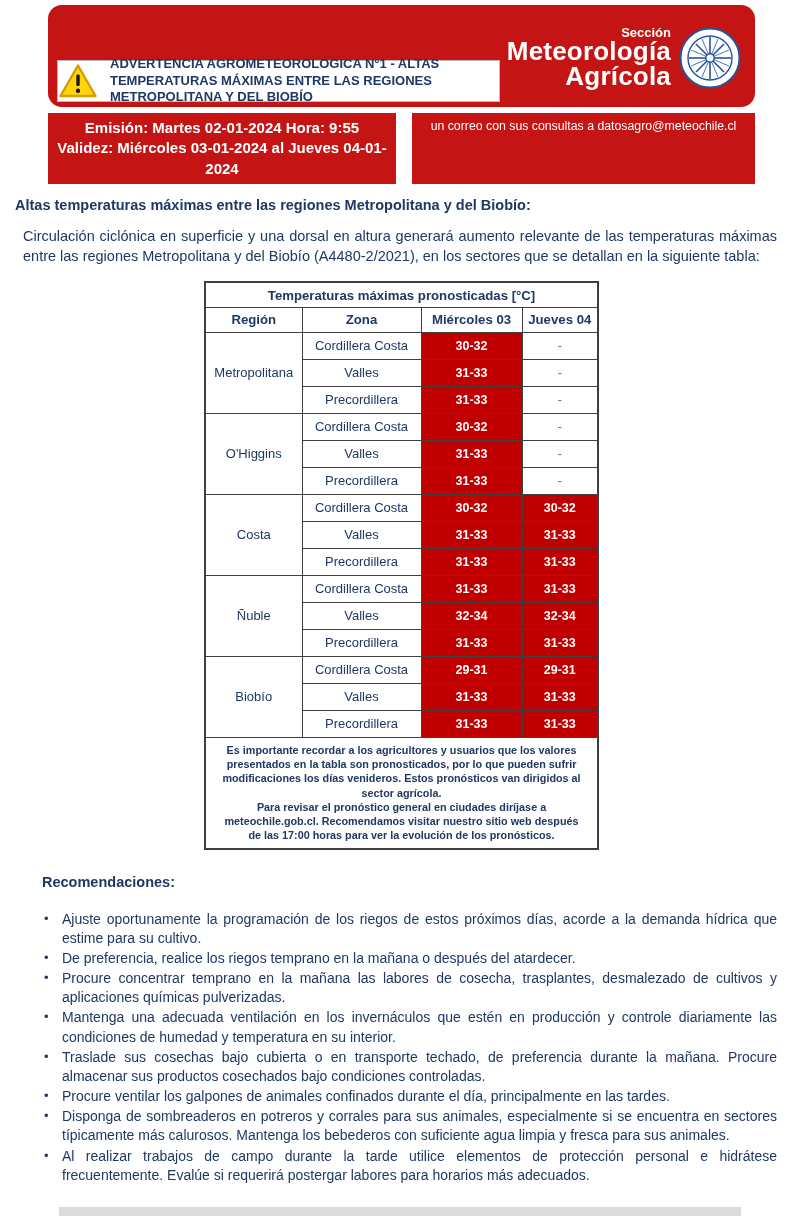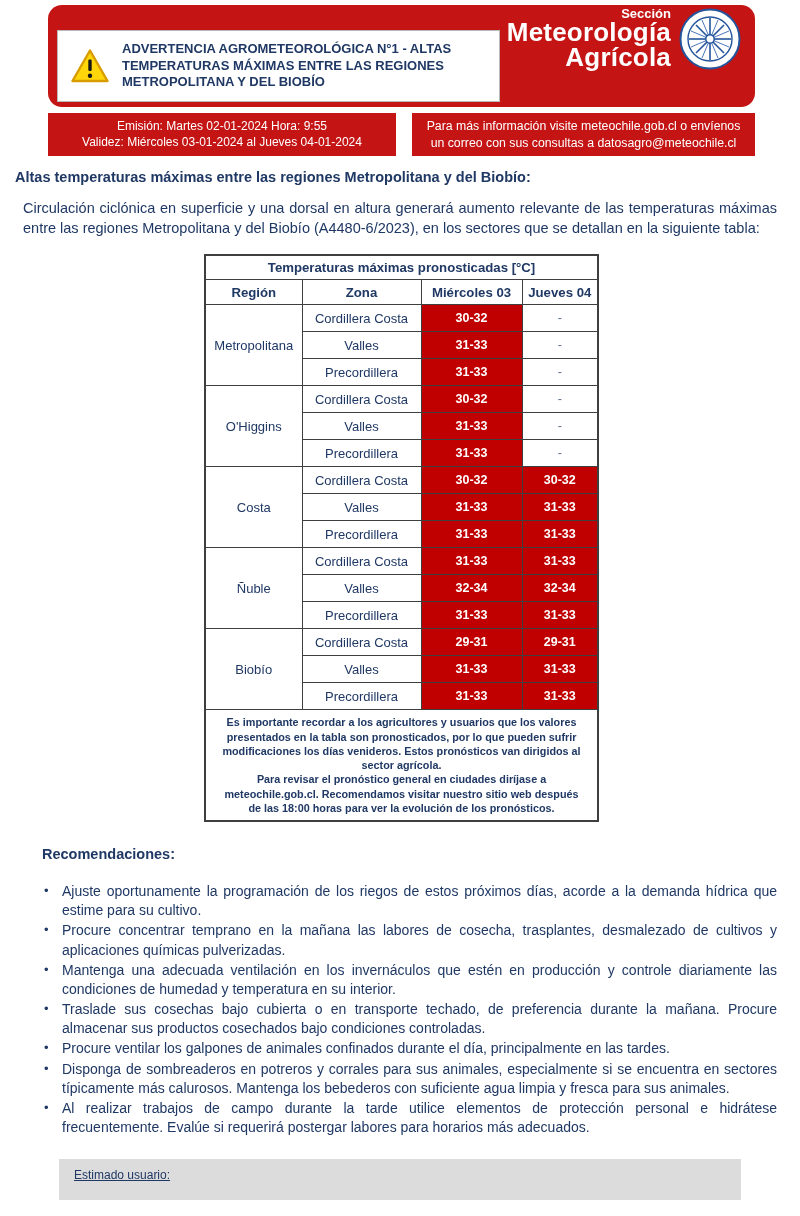--- a/index.html
+++ b/index.html
@@ -9,42 +9,42 @@
     font-family:"Liberation Sans", sans-serif; color:#1F3864;
   }
   .page { width:800px; height:1216px; overflow:hidden; }
 
   
   .header-banner {
     position:relative; margin:5px 45px 0 48px; height:102px;
     background:#C41414; border-radius:14px;
   }
   .title-panel {
-    position:absolute; left:9px; bottom:5px; width:443px; height:72px;
+    position:absolute; left:9px; bottom:5px; width:443px; height:42px;
     background:#ffffff; border:1px solid #b9b9b9;
-    display:flex; align-items:center; gap:12px; padding:0 12px;
+    display:flex; align-items:center; gap:12px; padding:0 0;
   }
   .warn-icon { flex:0 0 auto; width:40px; height:36px; }
   .adv-title { font-weight:bold; font-size:13px; line-height:1.3; color:#1F3864; }
   .logo-block {
-    position:absolute; top:3px; right:14px;
+    position:absolute; top:22px; right:14px;
     display:flex; align-items:center; gap:8px; color:#ffffff;
   }
   .logo-text { text-align:right; line-height:0.95; }
   .logo-seccion { font-size:13px; font-weight:bold; display:block; }
   .logo-line { font-size:26px; font-weight:bold; display:block; letter-spacing:0.2px; }
   .emblem { width:62px; height:62px; }
 
   
   .sub-banners { display:flex; margin:6px 45px 0 48px; gap:16px; }
   .sub-box {
     background:#C41414; color:#ffffff; text-align:center;
     padding:5px 6px; line-height:1.35;
   }
-  .emission-box { width:348px; font-weight:normal; font-size:12px; }
+  .emission-box { width:348px; font-weight:bold; font-size:15px; }
   .info-box { width:343px; font-size:12.3px; }
 
   
   .section-heading { margin:13px 15px 0; font-weight:bold; font-size:14.5px; }
   .intro-paragraph { margin:13px 23px 0; font-size:14.5px; line-height:1.4; text-align:justify; }
 
   
   .forecast-table {
     margin:15px 0 0 204px; border-collapse:collapse; table-layout:fixed;
     width:393px; border:2px solid #3f3f3f; font-size:13px;
@@ -129,27 +129,26 @@
       </span>
     </div>
   </div>
 
   <div class="sub-banners">
     <div class="sub-box emission-box">
       <div>Emisión: Martes 02-01-2024  Hora: 9:55</div>
       <div>Validez: Miércoles 03-01-2024 al Jueves 04-01-2024</div>
     </div>
     <div class="sub-box info-box">
-      <div>Para más información visite meteochile.gob.cl o envíenos</div>
       <div>un correo con sus consultas a datosagro@meteochile.cl</div>
     </div>
   </div>
 
   <div class="section-heading">Altas temperaturas máximas entre las regiones Metropolitana y del Biobío:</div>
-  <div class="intro-paragraph">Circulación ciclónica en superficie y una dorsal en altura generará aumento relevante de las temperaturas máximas entre las regiones Metropolitana y del Biobío (A4480-6/2023), en los sectores que se detallan en la siguiente tabla:</div>
+  <div class="intro-paragraph">Circulación ciclónica en superficie y una dorsal en altura generará aumento relevante de las temperaturas máximas entre las regiones Metropolitana y del Biobío (A4480-2/2021), en los sectores que se detallan en la siguiente tabla:</div>
 
   <table class="forecast-table">
     <colgroup>
         <col style="width:97px">
         <col style="width:119px">
         <col style="width:101px">
         <col style="width:76px">
       </colgroup>
     <thead>
       <tr>
@@ -241,29 +240,30 @@
         <tr>
           <td class="zone-cell">Precordillera</td>
           <td class="val-cell hot">31-33</td>
           <td class="val-cell hot">31-33</td>
         </tr>
       </tbody>
     <tfoot>
       <tr>
         <td class="note-cell" colspan="4">
           <div>Es importante recordar a los agricultores y usuarios que los valores presentados en la tabla son pronosticados, por lo que pueden sufrir modificaciones los días venideros. Estos pronósticos van dirigidos al sector agrícola.</div>
-          <div>Para revisar el pronóstico general en ciudades diríjase a meteochile.gob.cl. Recomendamos visitar nuestro sitio web después de las 18:00 horas para ver la evolución de los pronósticos.</div>
+          <div>Para revisar el pronóstico general en ciudades diríjase a meteochile.gob.cl. Recomendamos visitar nuestro sitio web después de las 17:00 horas para ver la evolución de los pronósticos.</div>
         </td>
       </tr>
     </tfoot>
   </table>
 
   <div class="reco-heading">Recomendaciones:</div>
   <ul class="reco-list">
       <li>Ajuste oportunamente la programación de los riegos de estos próximos días, acorde a la demanda hídrica que estime para su cultivo.</li>
+      <li>De preferencia, realice los riegos temprano en la mañana o después del atardecer.</li>
       <li>Procure concentrar temprano en la mañana las labores de cosecha, trasplantes, desmalezado de cultivos y aplicaciones químicas pulverizadas.</li>
       <li>Mantenga una adecuada ventilación en los invernáculos que estén en producción y controle diariamente las condiciones de humedad y temperatura en su interior.</li>
       <li>Traslade sus cosechas bajo cubierta o en transporte techado, de preferencia durante la mañana. Procure almacenar sus productos cosechados bajo condiciones controladas.</li>
       <li>Procure ventilar los galpones de animales confinados durante el día, principalmente en las tardes.</li>
       <li>Disponga de sombreaderos en potreros y corrales para sus animales, especialmente si se encuentra en sectores típicamente más calurosos. Mantenga los bebederos con suficiente agua limpia y fresca para sus animales.</li>
       <li>Al realizar trabajos de campo durante la tarde utilice elementos de protección personal e hidrátese frecuentemente.  Evalúe si requerirá postergar labores para horarios más adecuados.</li>
     </ul>
 
   <div class="footer-box">
     <div class="footer-title">Estimado usuario:</div>

